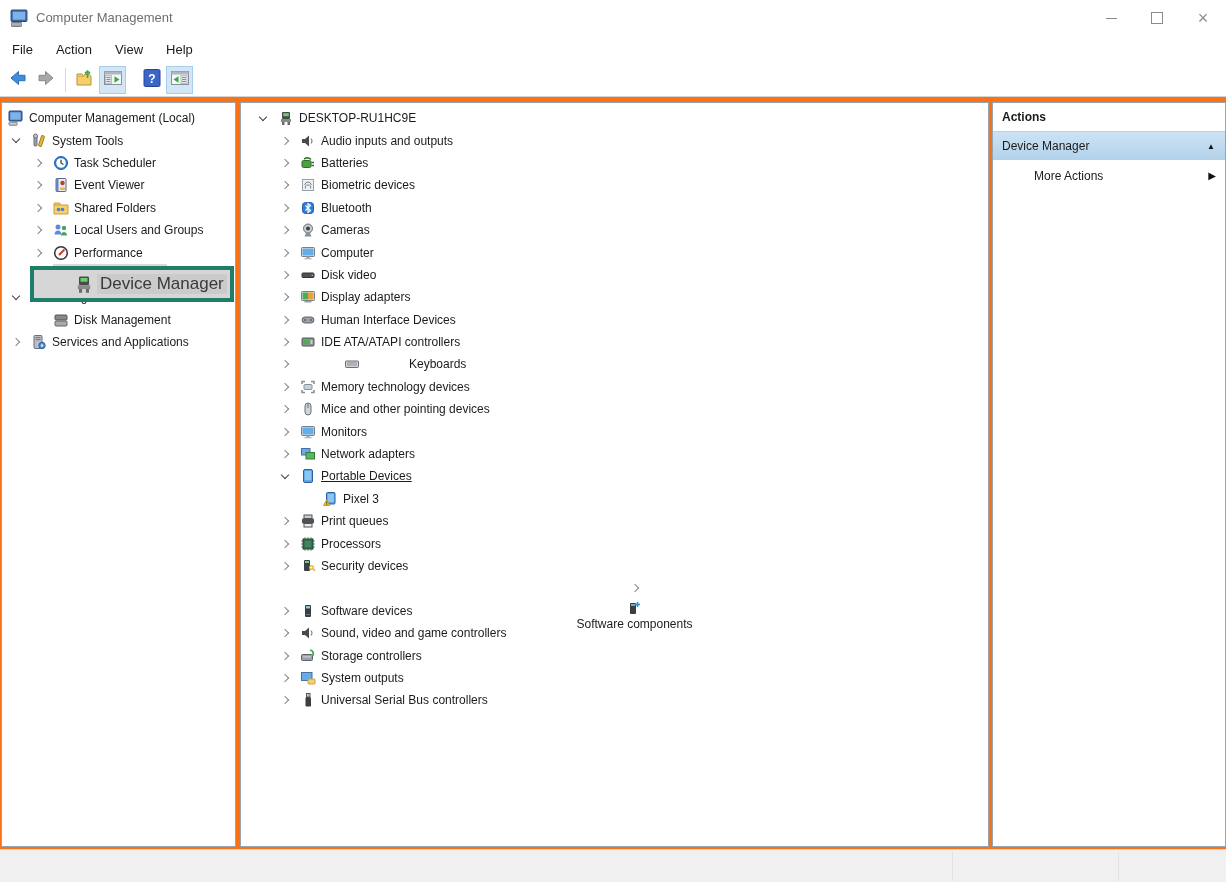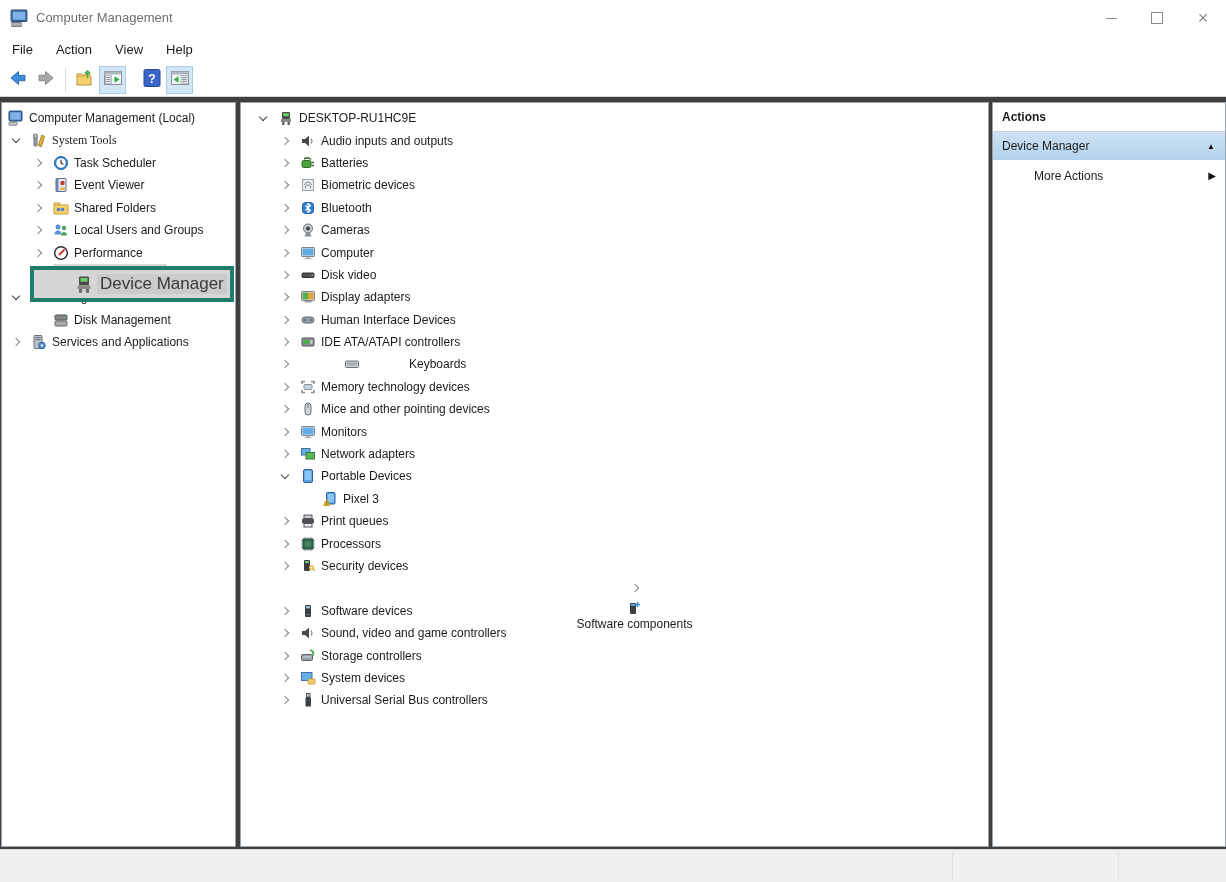--- a/index.html
+++ b/index.html
@@ -1,16 +1,16 @@
 <!DOCTYPE html>
 <html><head>
 <meta charset="utf-8">
 <style>
   html,body{margin:0;padding:0;background:#fff;}
-  .window{position:relative;width:1226px;height:882px;background:#404040;overflow:hidden;
+  .window{position:relative;width:1226px;height:882px;background:#f97316;overflow:hidden;
           font-family:"Liberation Sans",sans-serif;color:#1b1b1b;}
 
   
   .titlebar{position:absolute;top:0;left:0;right:0;height:36px;background:#fff;}
   .app-icon{position:absolute;left:10px;top:9px;width:18px;height:18px;}
   .app-icon svg{width:18px;height:18px;}
   .title{position:absolute;left:36px;top:10px;font-size:13px;color:#6f6f6f;white-space:nowrap;}
   .win-controls{position:absolute;right:0;top:0;height:36px;display:flex;}
   .wc{width:46px;height:36px;display:flex;align-items:center;justify-content:center;color:#8b8b8b;}
   .min-glyph{width:11px;height:1px;background:#8b8b8b;display:block;}
@@ -155,21 +155,21 @@
           <span class="ticon" data-name="computer-management-icon">
             <svg viewBox="0 0 16 16">
               <rect x="1" y="1" width="13" height="10" rx="1" fill="#3f6fb0" stroke="#2a4a7a"></rect>
               <rect x="2.3" y="2.3" width="10.4" height="7.4" fill="#7fb2e8"></rect>
               <rect x="5.5" y="11" width="4" height="1.2" fill="#8a9097"></rect>
               <rect x="1" y="12.2" width="8" height="3" rx="0.5" fill="#c8cdd2" stroke="#7a8086"></rect>
             </svg>
           </span>
           <span class="tlabel" data-name="tree-item-label">Computer Management (Local)</span>
         </div>
-        <div class="trow" data-name="tree-item-system-tools" style="padding-left: 8px; font-family: Liberation Serif, serif;">
+        <div class="trow" data-name="tree-item-system-tools" style="padding-left: 8px;">
           <span class="chev expanded" data-name="collapse-chevron-icon">
             <i></i>
           </span>
           <span class="ticon" data-name="system-tools-icon">
             <svg viewBox="0 0 16 16">
               <rect x="3" y="2" width="3" height="11" rx="1" fill="#9aa0a8" stroke="#6b7076"></rect>
               <circle cx="4.5" cy="3" r="2" fill="#c3c9cf" stroke="#6b7076"></circle>
               <rect x="9" y="2.5" width="3" height="11" rx="1.2" transform="rotate(18 10.5 8)" fill="#e8b93c" stroke="#a07c1f"></rect>
             </svg>
           </span>
@@ -504,21 +504,21 @@
             <i></i>
           </span>
           <span class="ticon" data-name="network-adapter-icon">
             <svg viewBox="0 0 16 16">
               <rect x="1.5" y="2.5" width="8.5" height="6.5" fill="#62aee8" stroke="#4a6fa0"></rect>
               <rect x="6" y="6.5" width="8.5" height="6.5" fill="#59b85c" stroke="#3a7a3c"></rect>
             </svg>
           </span>
           <span class="tlabel" data-name="tree-item-label">Network adapters</span>
         </div>
-        <div class="trow" data-name="tree-item-portable-devices" style="padding-left: 38px;">
+        <div class="trow" data-name="tree-item-portable-devices" style="padding-left: 38px; text-decoration: underline;">
           <span class="chev expanded" data-name="collapse-chevron-icon">
             <i></i>
           </span>
           <span class="ticon" data-name="portable-device-icon">
             <svg viewBox="0 0 16 16">
               <rect x="3.5" y="1.5" width="9" height="13" rx="1.5" fill="#5aa7e8" stroke="#2f5f9f"></rect>
               <rect x="4.8" y="3" width="6.4" height="9" fill="#8cc6f0"></rect>
             </svg>
           </span>
           <span class="tlabel" data-name="tree-item-label">Portable Devices</span>
@@ -633,21 +633,21 @@
         <div class="trow" data-name="tree-item-system-devices" style="padding-left: 38px;">
           <span class="chev collapsed" data-name="expand-chevron-icon">
             <i></i>
           </span>
           <span class="ticon" data-name="system-device-icon">
             <svg viewBox="0 0 16 16">
               <rect x="1.5" y="2.5" width="10.5" height="8" fill="#62aee8" stroke="#4a6fa0"></rect>
               <rect x="8" y="9" width="7" height="5" rx="0.8" fill="#f7d06b" stroke="#c8a13c"></rect>
             </svg>
           </span>
-          <span class="tlabel" data-name="tree-item-label">System devices</span>
+          <span class="tlabel" data-name="tree-item-label">System outputs</span>
         </div>
         <div class="trow" data-name="tree-item-universal-serial-bus-controllers" style="padding-left: 38px;">
           <span class="chev collapsed" data-name="expand-chevron-icon">
             <i></i>
           </span>
           <span class="ticon" data-name="usb-icon">
             <svg viewBox="0 0 16 16">
               <rect x="6.5" y="1.5" width="3.5" height="4" fill="#8a9097" stroke="#555"></rect>
               <rect x="7.2" y="2.2" width="0.8" height="1.5" fill="#fff"></rect>
               <rect x="8.6" y="2.2" width="0.8" height="1.5" fill="#fff"></rect>

